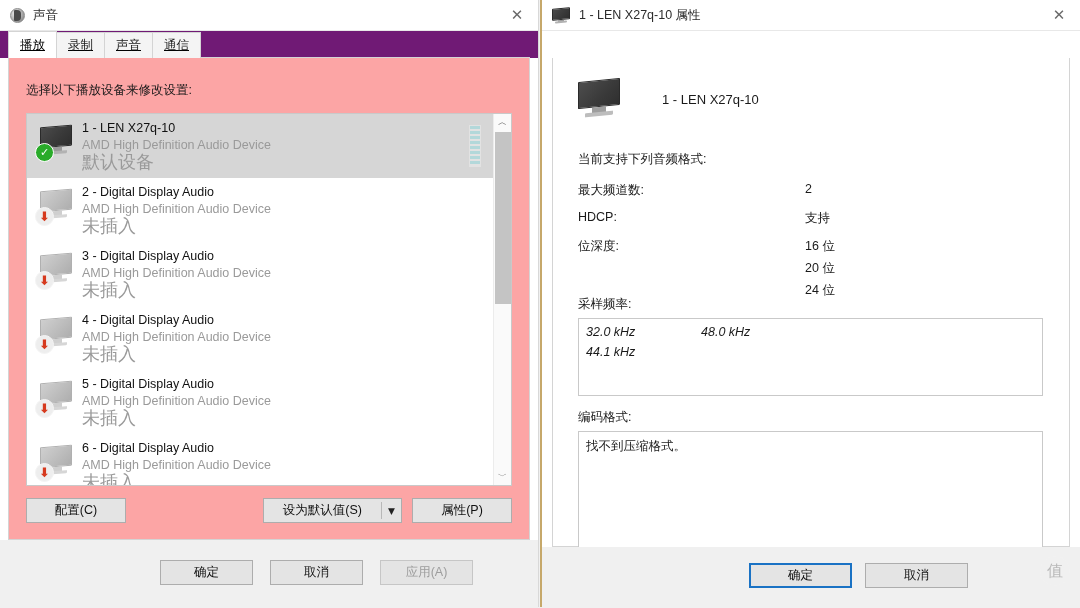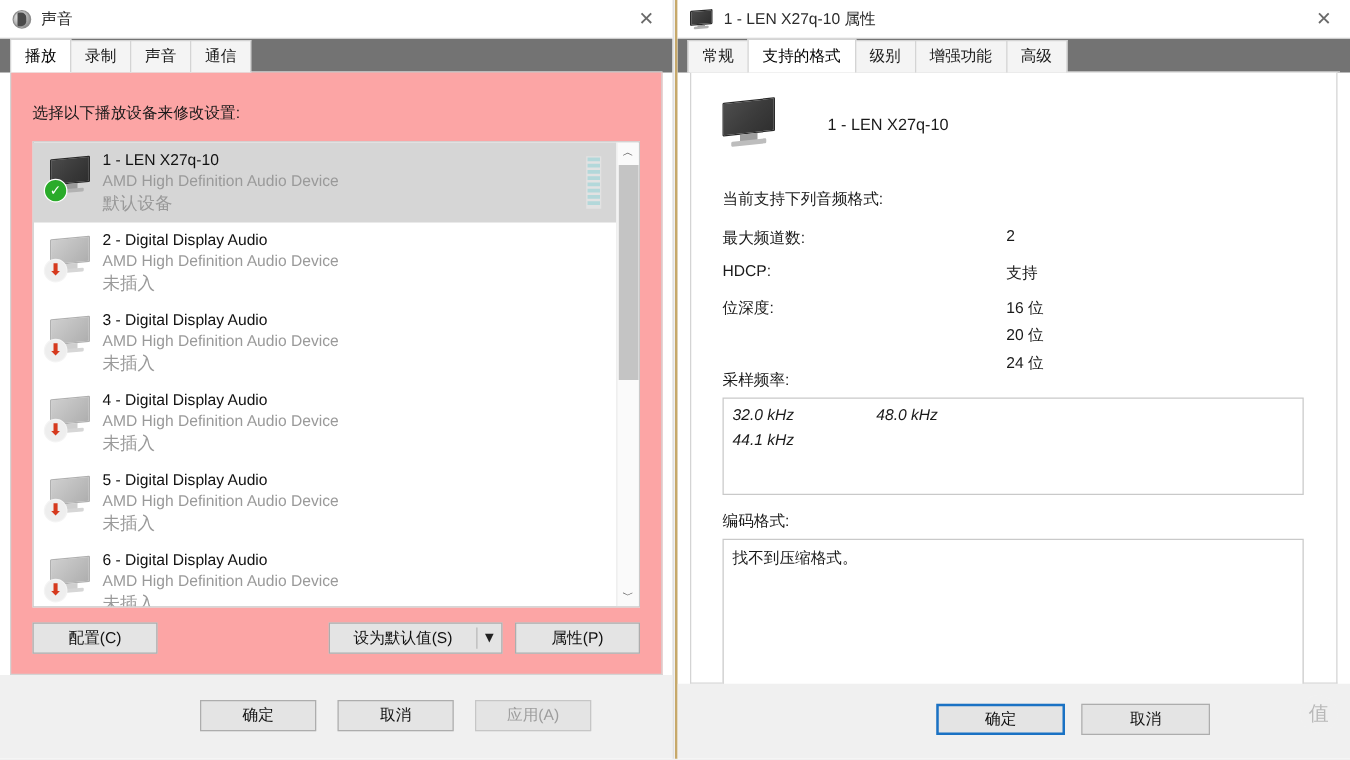--- a/index.html
+++ b/index.html
@@ -46,21 +46,22 @@
     font-family: "DejaVu Sans", sans-serif;
   }
 
   
   .tabstrip {
     position: relative;
     height: 27px;
     display: flex;
     align-items: flex-end;
     padding-left: 8px;
-    background: #737373;
+    background: #701a75;
+    text-decoration: underline;
   }
   .tabstrip::after {
     content: "";
     position: absolute;
     left: 8px; right: 8px; bottom: 0;
     height: 1px; background: #d4d4d4;
   }
   .tab {
     position: relative;
     height: 26px;
@@ -109,21 +110,21 @@
 
   .devrow {
     position: relative;
     height: 64px;
     padding-left: 55px;
     padding-top: 6px;
   }
   .devrow.selected { background: #d6d6d6; }
   .devname { font-size: 12.5px; color: #111; line-height: 17px; }
   .devsub  { font-size: 12.5px; color: #9a9a9a; line-height: 17px; }
-  .devstat { font-size: 14px; color: #9a9a9a; line-height: 17px; }
+  .devstat { font-size: 18px; color: #9a9a9a; line-height: 17px; }
 
   
   .mon {
     position: absolute;
     left: 13px; top: 12px;
     width: 34px; height: 30px;
   }
   .mon .screen {
     position: absolute; left: 0; top: 0;
     width: 32px; height: 21px;
@@ -482,37 +483,20 @@
     <div class="titlebar">
       <span class="mon" style="position:relative;left:0;top:0;width:19px;height:15px;">
         <span class="screen" style="width:18px;height:12px;"></span>
         <span class="stand" style="left:6px;top:12px;width:6px;height:2px;"></span>
         <span class="base" style="left:3px;top:13px;width:12px;height:2px;"></span>
       </span>
       <span class="ttext">1 - LEN X27q-10 属性</span>
       <span class="closebtn">✕</span>
     </div>
 
-    <div class="tabstrip">
-      <div class="tab">
-        <span>常规</span>
-      </div>
-      <div class="tab active">
-        <span>支持的格式</span>
-      </div>
-      <div class="tab">
-        <span>级别</span>
-      </div>
-      <div class="tab">
-        <span>增强功能</span>
-      </div>
-      <div class="tab">
-        <span>高级</span>
-      </div>
-    </div>
 
     <div class="props-body">
 
       <div class="dev-head">
         <span class="bigmon">
           <span class="screen"></span>
             <span class="stand"></span>
             <span class="base"></span>
         </span>
         <span class="devtitle">1 - LEN X27q-10</span>

